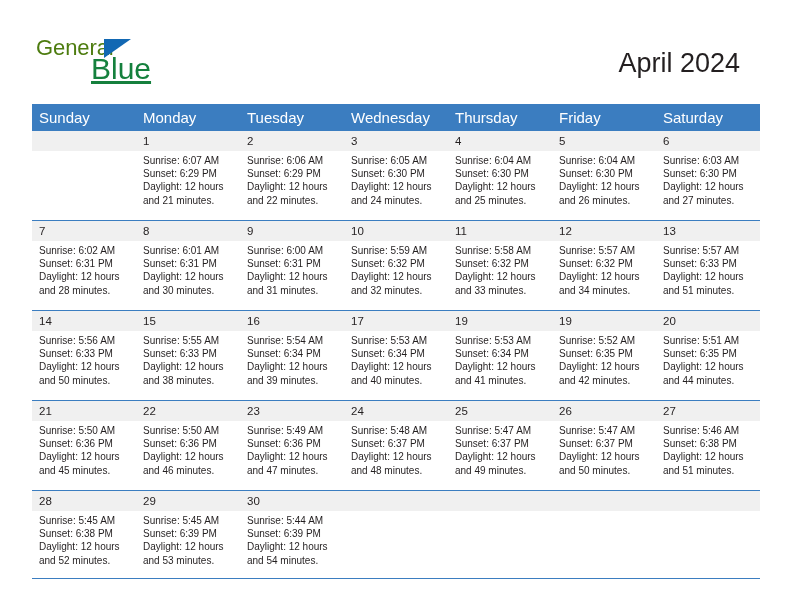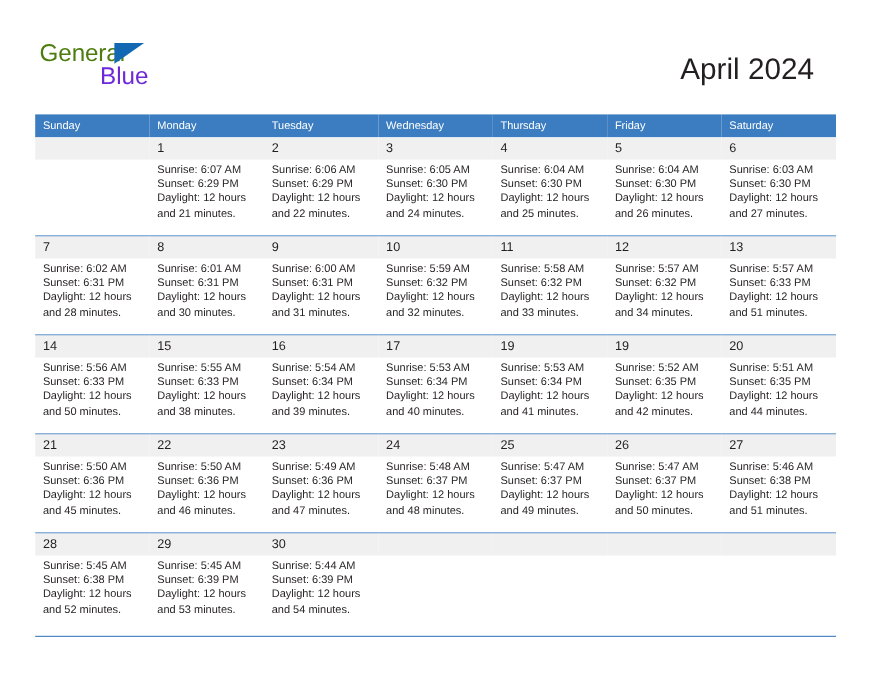--- a/index.html
+++ b/index.html
@@ -52,23 +52,24 @@
     top: 3px;
     width: 0;
     height: 0;
     border-left: 27px solid #1268b3;
     border-bottom: 19px solid transparent;
   }
   .logo-blue {
     position: absolute;
     left: 55px;
     top: 21px;
-    font-size: 22px;
-    color: #6d28d9;
+    font-size: 30px;
+    color: #15803d;
     line-height: 24px;
+    text-decoration: underline;
   }
   .title-block {
     position: absolute;
     right: 36px;
     top: 30px;
     text-align: right;
   }
   .cal-title {
     font-size: 27px;
     color: #231f20;
@@ -91,21 +92,21 @@
     top: 104px;
     width: 728px;
     border-collapse: collapse;
     table-layout: fixed;
   }
   .calendar col { width: 104px; }
 
   thead th {
     background: #3b7dc0;
     color: #ffffff;
-    font-size: 10px;
+    font-size: 15px;
     font-weight: normal;
     text-align: left;
     padding: 5px 0 5px 7px;
     height: 10px;
     border: none;
   }
 
   tbody tr.week-row > td {
     vertical-align: top;
     padding: 0;

